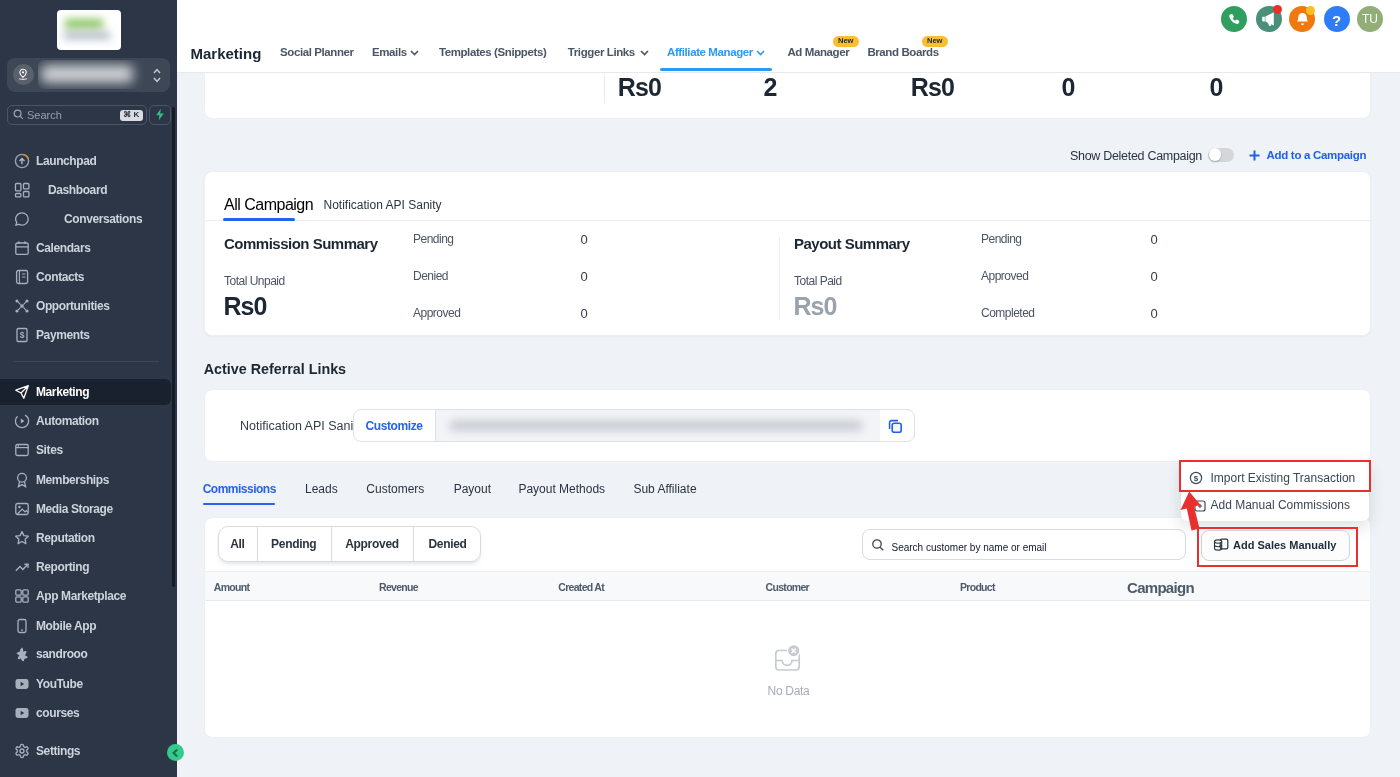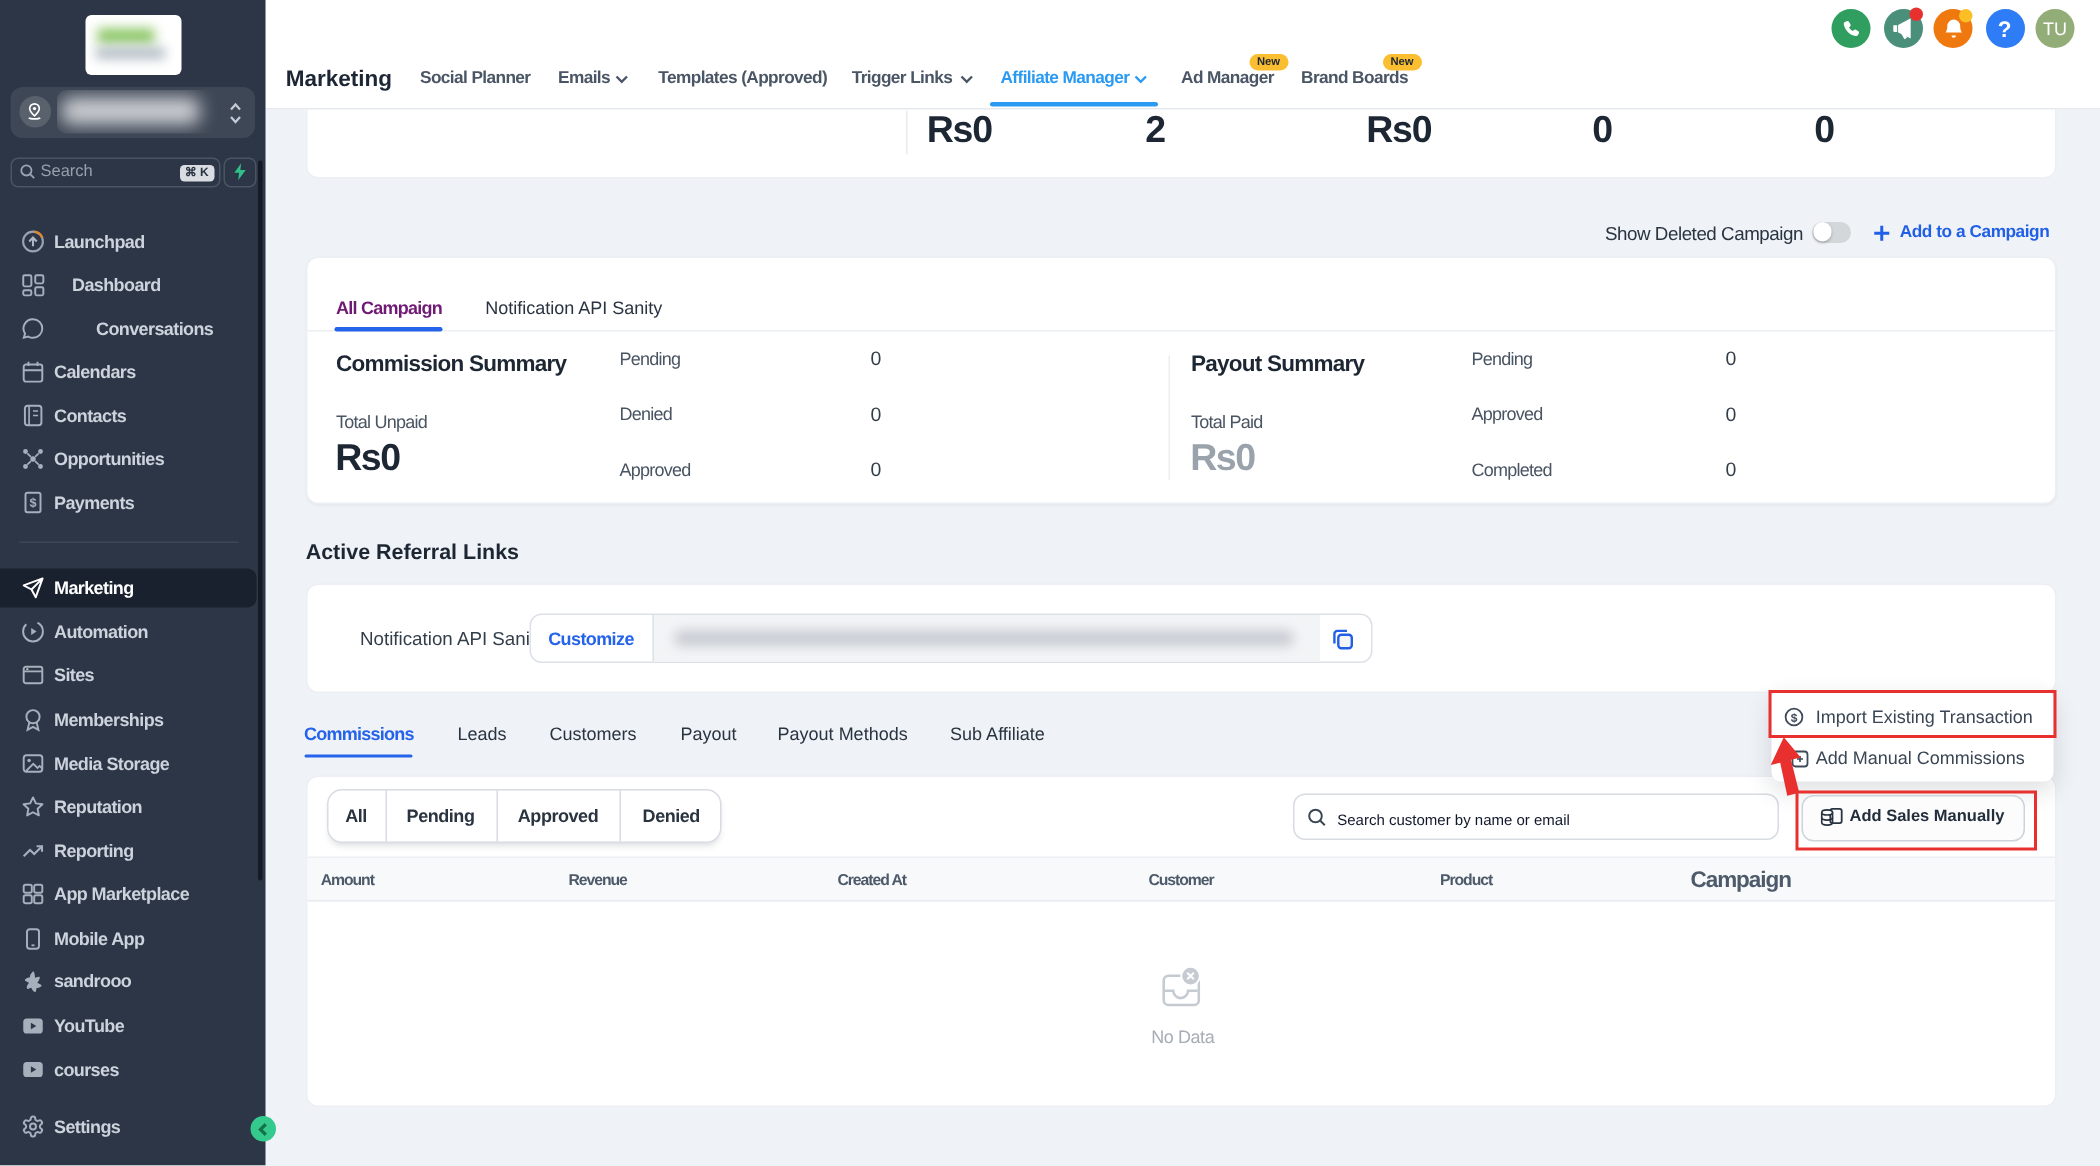--- a/index.html
+++ b/index.html
@@ -24,21 +24,21 @@
 <div class="t" style="left:1070px;top:155.5px;font-size:12.5px;letter-spacing:-0.3px;color:#2a3441;z-index:2;">Show Deleted Campaign</div>
 <div class="abs" style="left:1208px;top:147.5px;width:26px;height:14px;border-radius:7px;background:#d4d7da;z-index:2;"></div>
 <div class="abs" style="left:1208.8px;top:148.3px;width:12.5px;height:12.5px;border-radius:50%;background:#fff;box-shadow:0 1px 2px rgba(0,0,0,.25);z-index:3;"></div>
 <svg class="abs" style="left:1248px;top:149px;z-index:2;" width="13" height="13" viewBox="0 0 13 13">
     <path d="M6.5 1.5 V11.5 M1.5 6.5 H11.5" stroke="#2160e6" stroke-width="2" fill="none"></path>
   </svg>
 <div class="t" style="left:1266.5px;top:155.5px;font-size:11.5px;font-weight:700;letter-spacing:-0.3px;color:#2160e6;z-index:2;">Add to a Campaign</div>
 
 <div class="abs" style="left:204px;top:171px;width:1167px;height:164.5px;background:#fff;border:1px solid #eceff3;border-radius:8px;z-index:2;box-shadow:0 1px 2px rgba(25,35,50,.04);"></div>
 <div class="abs" style="left:205px;top:220px;width:1165px;height:1px;background:#ebeef2;z-index:3;"></div>
-<div class="t" style="left:224px;top:204.5px;font-size:12px;font-weight:700;letter-spacing:-0.5px;color:#701a75;z-index:3;">All Campaign</div>
+<div class="t" style="left:224px;top:204.5px;font-size:16px;font-weight:400;letter-spacing:-0.5px;color:#000000;z-index:3;">All Campaign</div>
 <div class="t" style="left:323.5px;top:204.5px;font-size:12px;color:#2a3441;z-index:3;">Notification API Sanity</div>
 <div class="abs" style="left:223px;top:218px;width:72px;height:2.5px;background:#2563eb;border-radius:2px;z-index:4;"></div>
 <div class="t" style="left:224px;top:243px;font-size:15px;font-weight:700;letter-spacing:-0.5px;color:#1d2733;z-index:3;">Commission Summary</div>
 <div class="t" style="left:224px;top:281px;font-size:12px;letter-spacing:-0.5px;color:#4a5563;z-index:3;">Total Unpaid</div>
 <div class="t" style="left:223.5px;top:306px;font-size:25px;font-weight:700;letter-spacing:-1px;color:#1d2733;z-index:3;">Rs0</div>
 <div class="t" style="left:413px;top:238.5px;font-size:12px;letter-spacing:-0.5px;color:#4a5563;z-index:3;">Pending</div>
 <div class="t" style="left:413px;top:275.5px;font-size:12px;letter-spacing:-0.5px;color:#4a5563;z-index:3;">Denied</div>
 <div class="t" style="left:413px;top:313px;font-size:12px;letter-spacing:-0.5px;color:#4a5563;z-index:3;">Approved</div>
 <div class="tc" style="left:584px;top:238.5px;font-size:13px;color:#333d49;z-index:3;">0</div>
 <div class="tc" style="left:584px;top:275.5px;font-size:13px;color:#333d49;z-index:3;">0</div>
@@ -129,21 +129,21 @@
 <polygon points="14.2,3.5 5.5,22 11.8,20.5 16.5,42.5 24.5,40.5 19,18.5 25.5,17" fill="#e8312e"></polygon>
 </svg>
 
 <div class="abs" style="left:177px;top:0;width:1223px;height:73px;background:#fff;border-bottom:1px solid #e6e9ed;z-index:10;"></div>
 <div class="t" style="left:190.5px;top:52.5px;font-size:15px;font-weight:700;color:#1d2634;z-index:11;">Marketing</div>
 <div class="t" style="left:280px;top:52.5px;font-size:11.5px;font-weight:600;letter-spacing:-0.4px;color:#4a5665;z-index:11;">Social Planner</div>
 <div class="t" style="left:372px;top:52.5px;font-size:11.5px;font-weight:600;letter-spacing:-0.4px;color:#4a5665;z-index:11;">Emails</div>
 <svg class="abs" style="left:409.5px;top:50px;z-index:11;" width="9" height="6" viewBox="0 0 9 6">
     <path d="M1 1 L4.5 4.5 L8 1" stroke="#4a5665" stroke-width="1.6" fill="none"></path>
   </svg>
-<div class="t" style="left:438.9px;top:52.5px;font-size:11.5px;font-weight:600;letter-spacing:-0.4px;color:#4a5665;z-index:11;">Templates (Approved)</div>
+<div class="t" style="left:438.9px;top:52.5px;font-size:11.5px;font-weight:600;letter-spacing:-0.4px;color:#4a5665;z-index:11;">Templates (Snippets)</div>
 <div class="t" style="left:567.8px;top:52.5px;font-size:11.5px;font-weight:600;letter-spacing:-0.4px;color:#4a5665;z-index:11;">Trigger Links</div>
 <svg class="abs" style="left:640px;top:50px;z-index:11;" width="9" height="6" viewBox="0 0 9 6">
     <path d="M1 1 L4.5 4.5 L8 1" stroke="#4a5665" stroke-width="1.6" fill="none"></path>
   </svg>
 <div class="t" style="left:667px;top:52.5px;font-size:11.5px;font-weight:600;letter-spacing:-0.4px;color:#2b9af3;z-index:11;">Affiliate Manager</div>
 <svg class="abs" style="left:756px;top:50px;z-index:11;" width="9" height="6" viewBox="0 0 9 6">
     <path d="M1 1 L4.5 4.5 L8 1" stroke="#2b9af3" stroke-width="1.6" fill="none"></path>
   </svg>
 <div class="abs" style="left:659.5px;top:67.5px;width:112.5px;height:3px;background:#2b9af3;border-radius:2px;z-index:11;"></div>
 <div class="t" style="left:787.4px;top:52.5px;font-size:11.5px;font-weight:600;letter-spacing:-0.4px;color:#4a5665;z-index:11;">Ad Manager</div>

